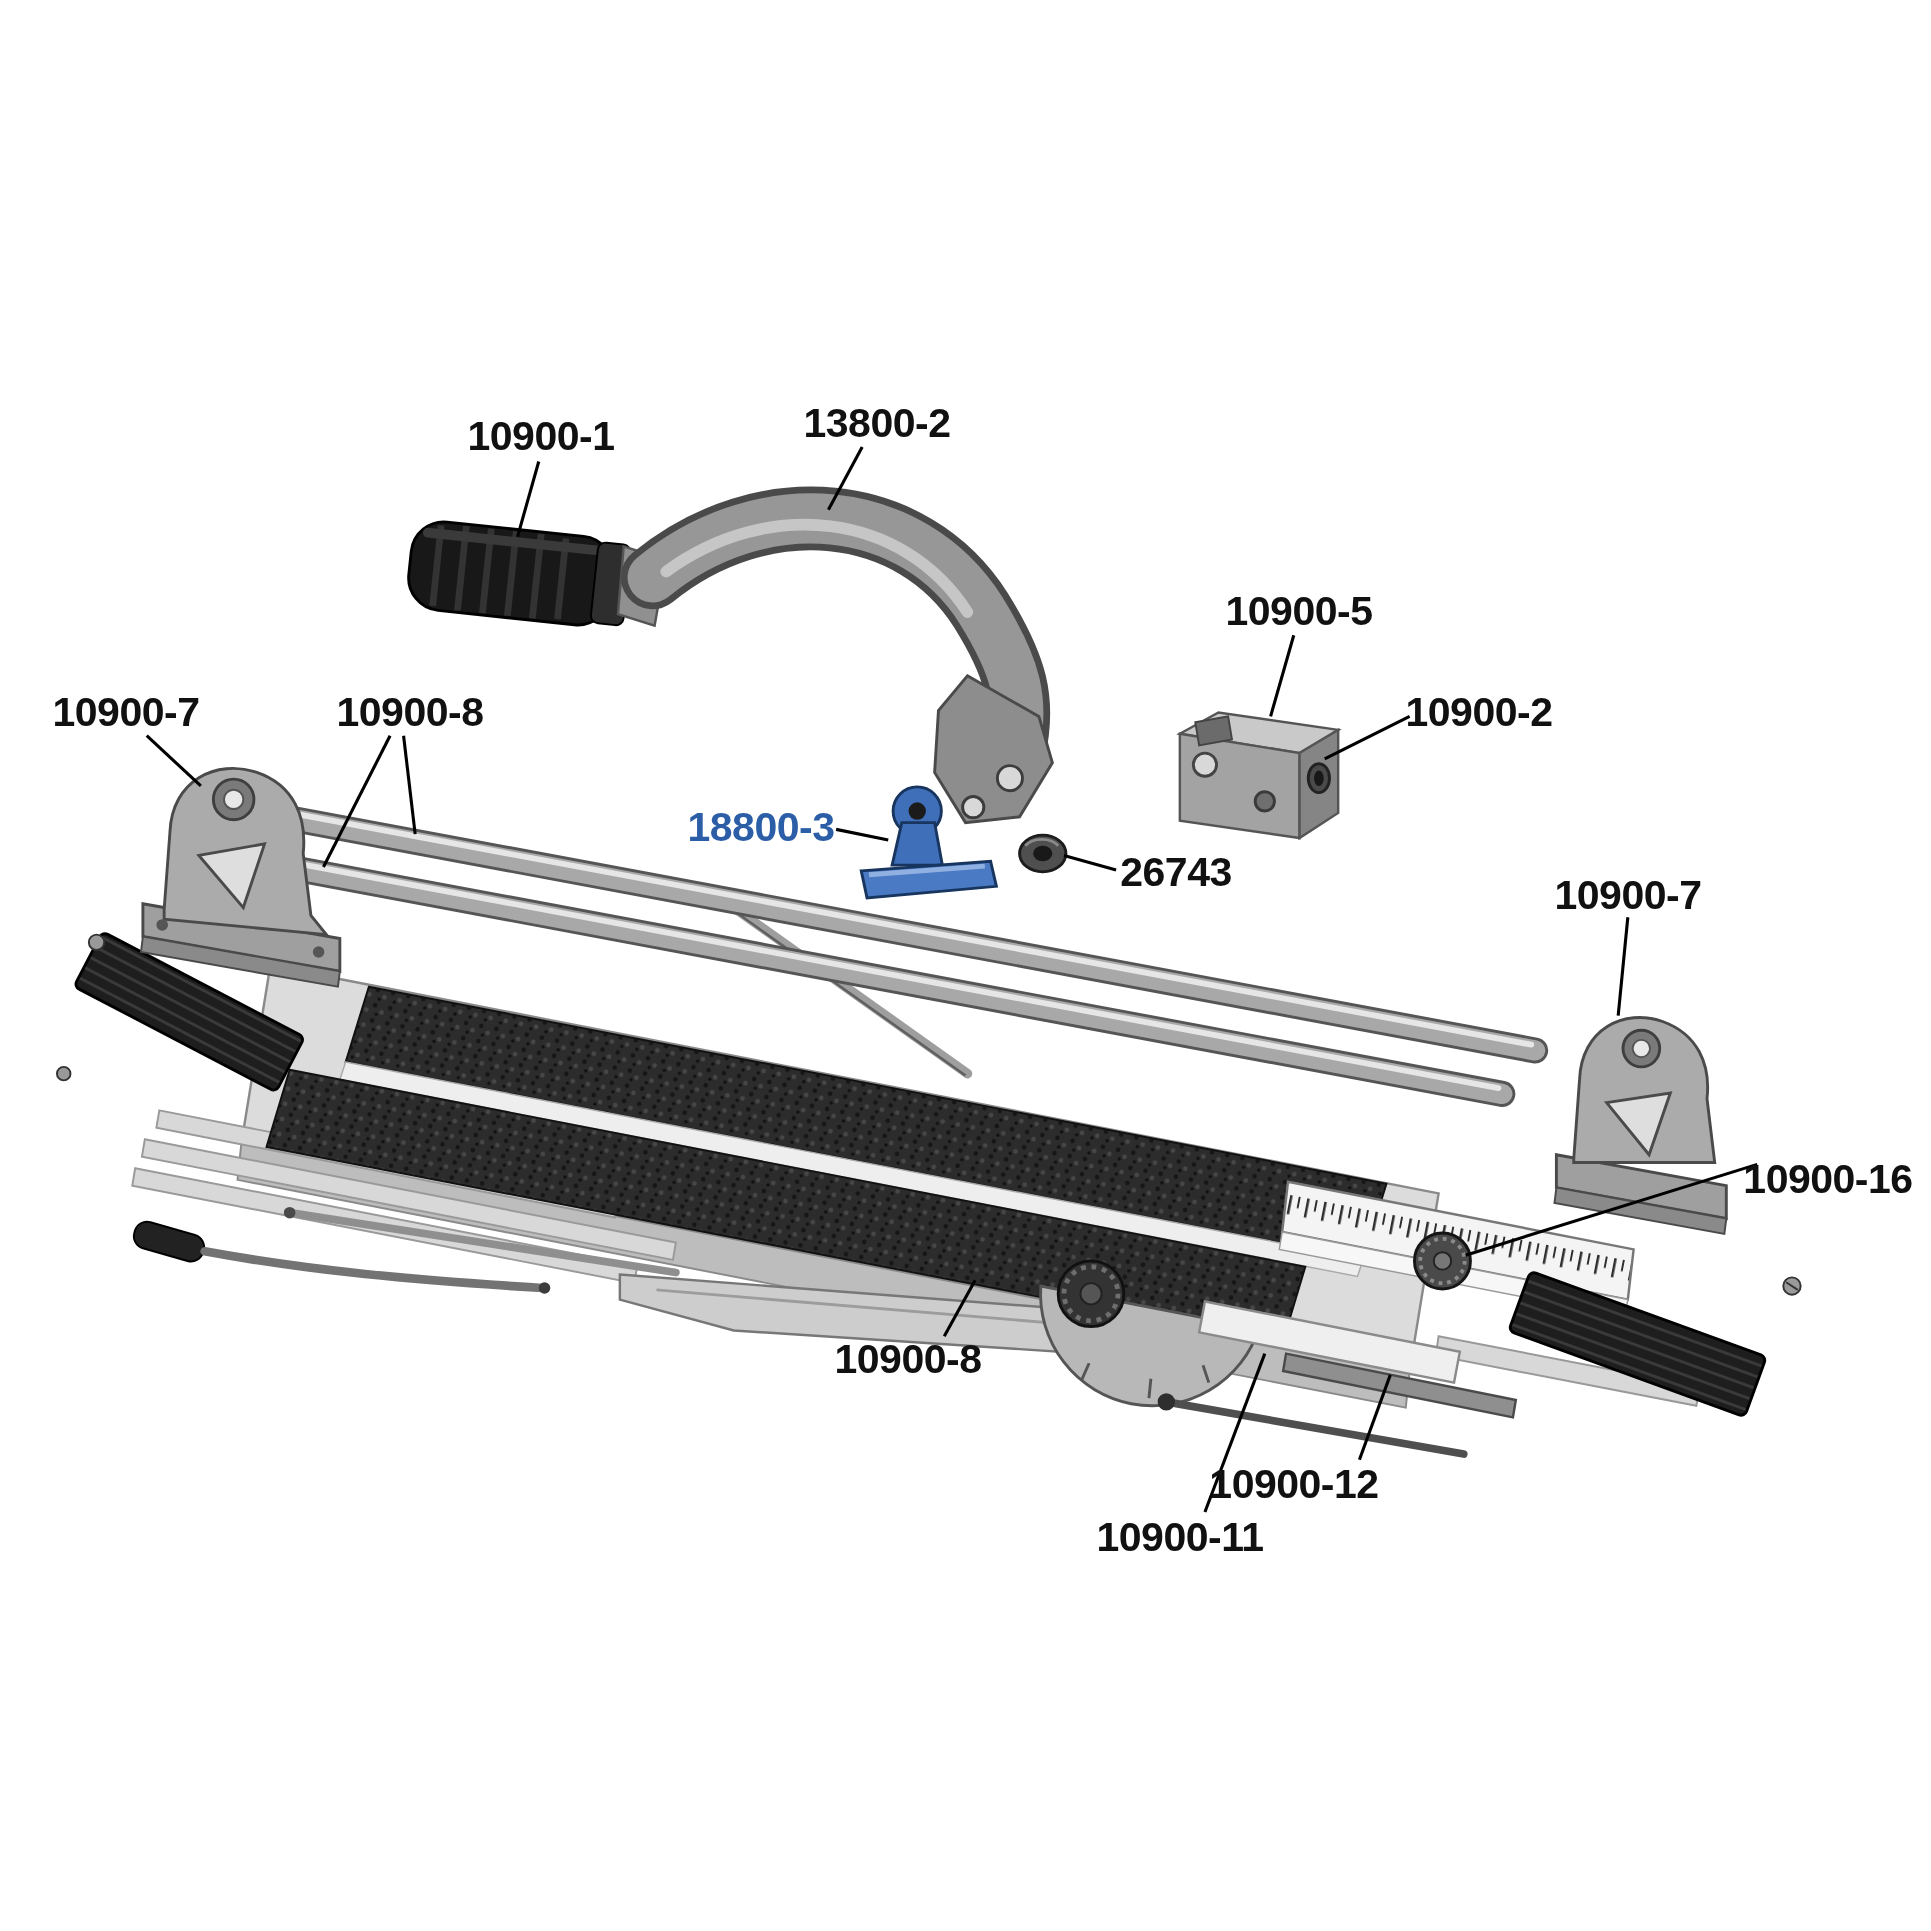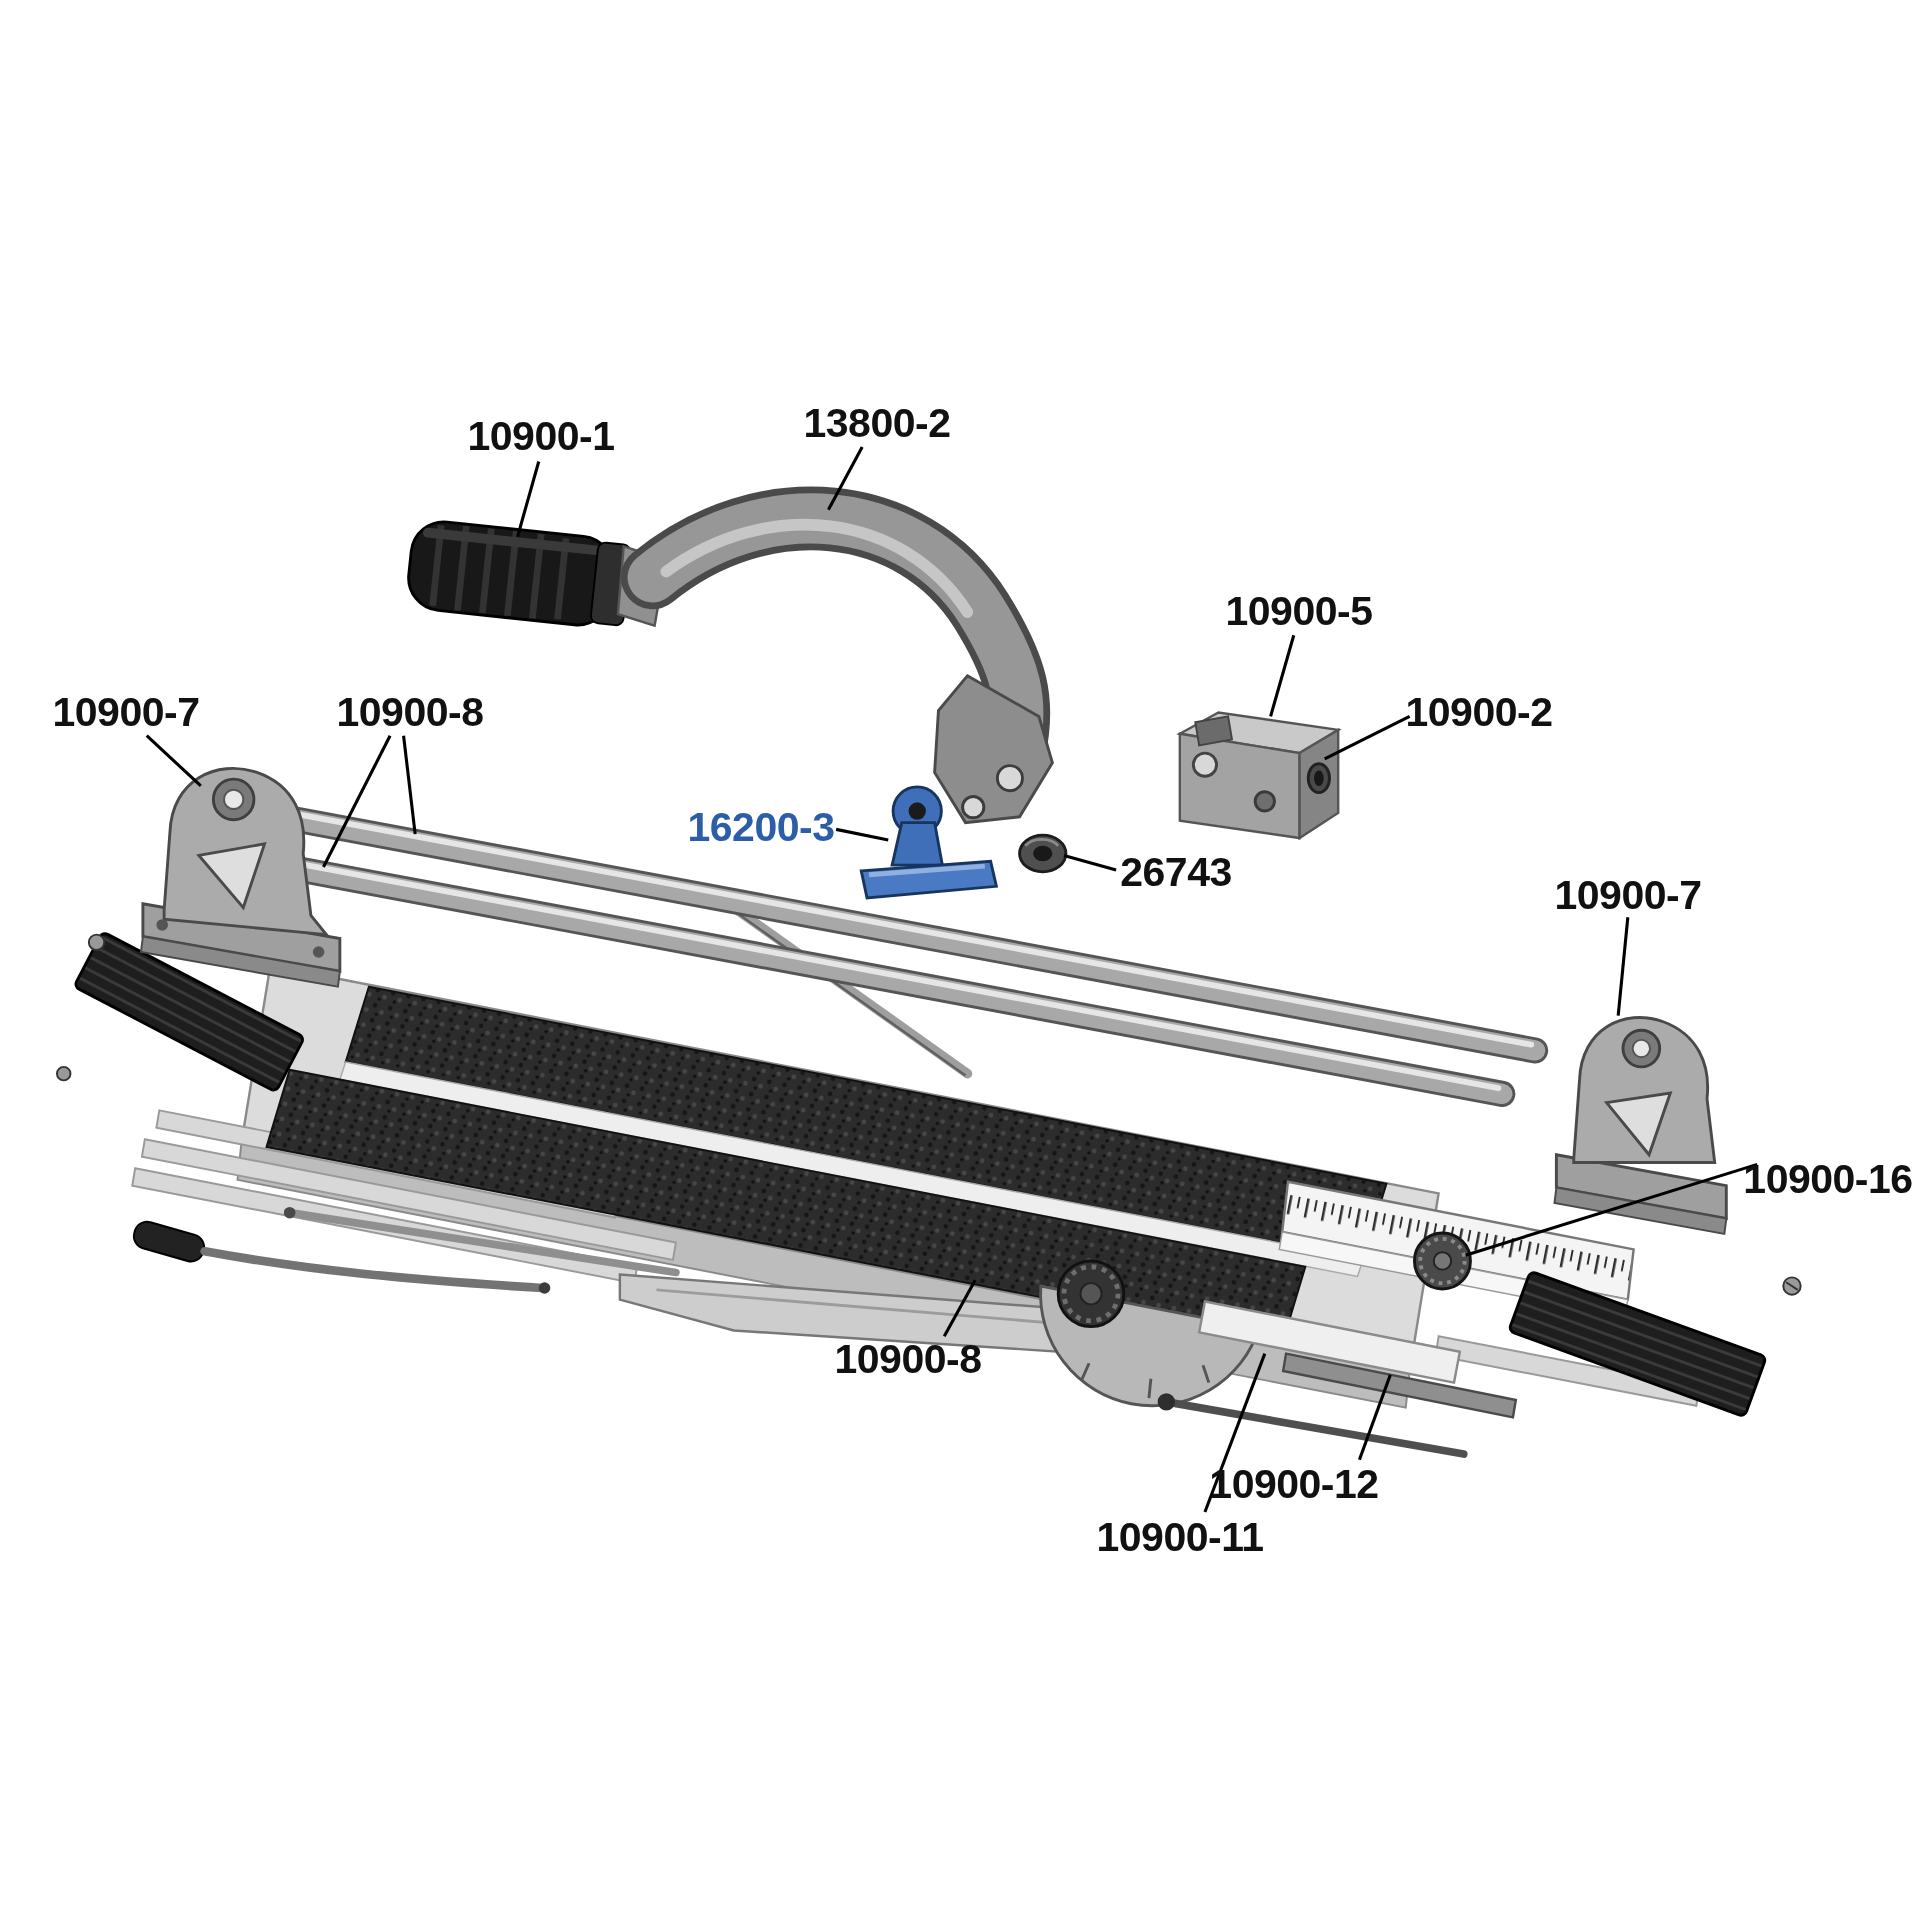--- a/index.html
+++ b/index.html
@@ -227,21 +227,21 @@
     <line x1="1248" y1="1566" x2="1310" y2="1402"></line>
   </g>
 </svg>
 
   <div class="label" id="lbl-0">10900-1</div>
   <div class="label" id="lbl-1">13800-2</div>
   <div class="label" id="lbl-2">10900-5</div>
   <div class="label" id="lbl-3">10900-2</div>
   <div class="label" id="lbl-4">10900-7</div>
   <div class="label" id="lbl-5">10900-8</div>
-  <div class="label accent" id="lbl-6">16200-3</div>
+  <div class="label accent" id="lbl-6">18800-3</div>
   <div class="label" id="lbl-7">26743</div>
   <div class="label" id="lbl-8">10900-7</div>
   <div class="label" id="lbl-9">10900-16</div>
   <div class="label" id="lbl-10">10900-8</div>
   <div class="label" id="lbl-11">10900-12</div>
   <div class="label" id="lbl-12">10900-11</div>
 
 </div>
 
 

